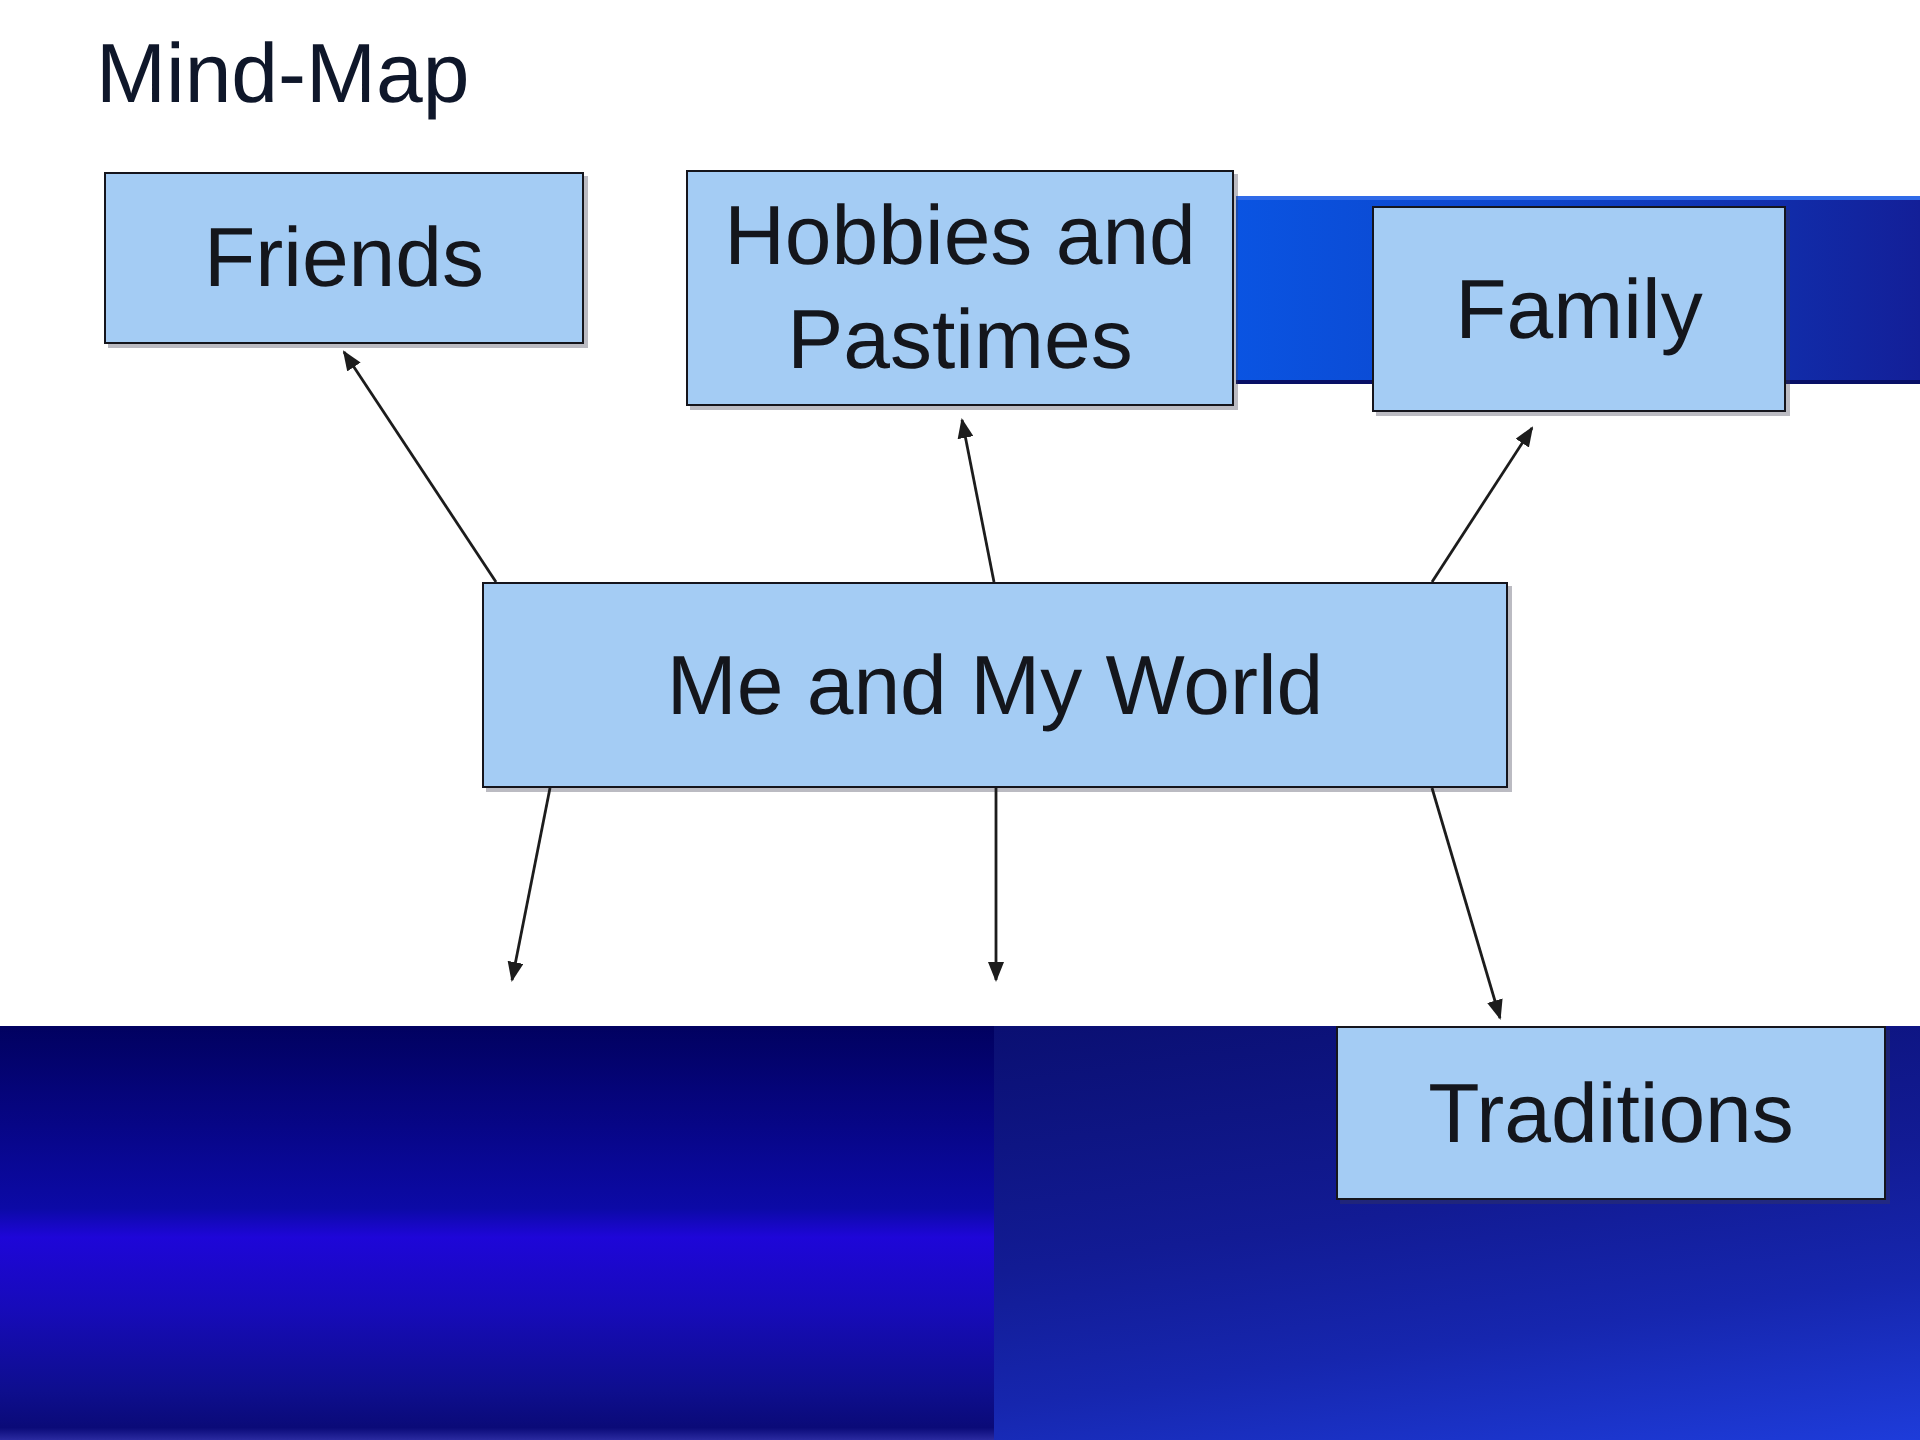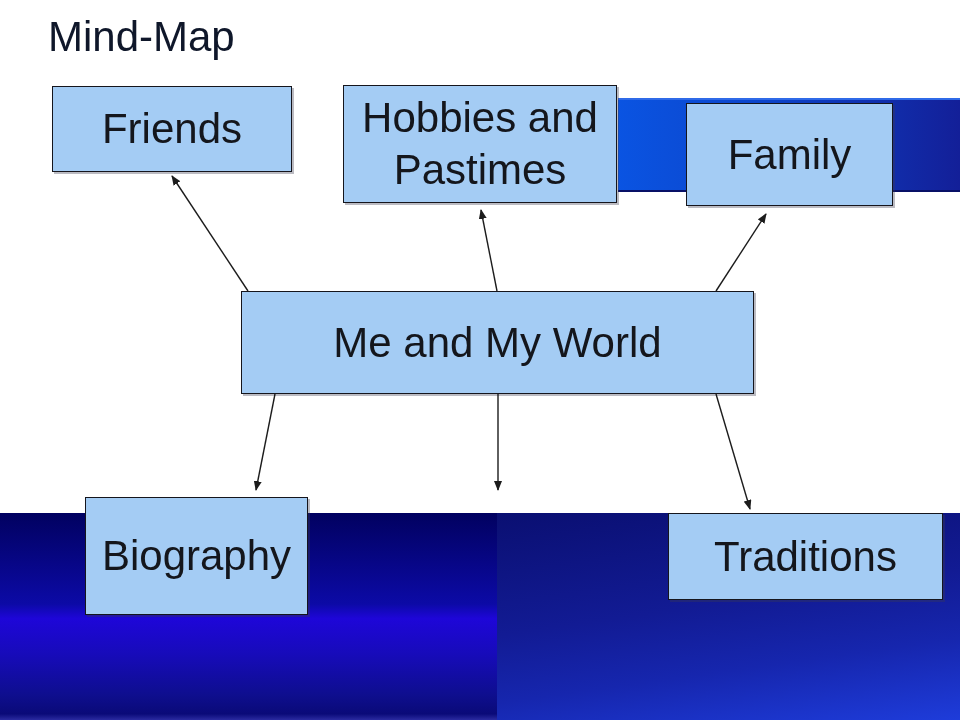--- a/index.html
+++ b/index.html
@@ -107,23 +107,20 @@
   </div>
 
   <div class="node" id="node-family">
     <span>Family</span>
   </div>
 
   <div class="node" id="node-center">
     <span>Me and My World</span>
   </div>
 
-  <div class="node" id="node-biography">
-    <span>Biography</span>
-  </div>
 
 
   <div class="node" id="node-traditions">
     <span>Traditions</span>
   </div>
 
   <svg class="arrows" width="960" height="720">
     <defs>
       <marker id="ah" viewBox="0 0 10 8" refX="9" refY="4" markerWidth="10" markerHeight="8" orient="auto" markerUnits="userSpaceOnUse">
         <path d="M0,0 L10,4 L0,8 z" fill="#1c1c1c"></path>

